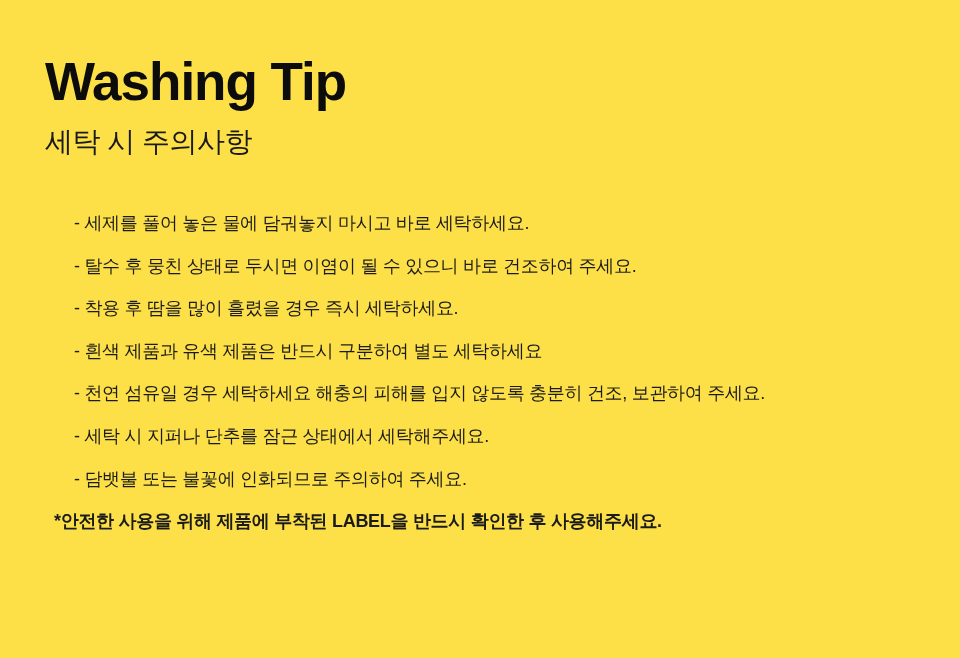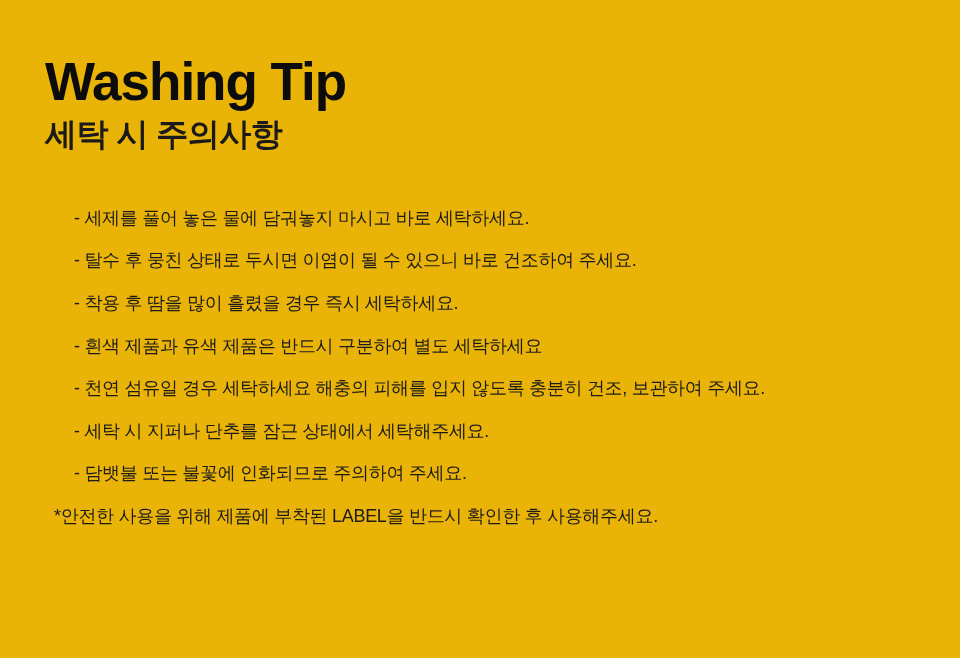--- a/index.html
+++ b/index.html
@@ -8,59 +8,59 @@
     width: 960px;
     height: 658px;
     background: #ffffff;
     overflow: hidden;
     font-family: "Liberation Sans", "DejaVu Sans", sans-serif;
   }
 
   .page {
     width: 960px;
     height: 658px;
-    background: #eab308;
+    background: #fde047;
     padding: 52px 40px 0 45px;
   }
 
   .title {
     font-size: 53px;
     line-height: 1.12;
     font-weight: 700;
     color: #0c0c0c;
     letter-spacing: -1px;
   }
 
   .subtitle {
-    font-size: 32px;
+    font-size: 28px;
     line-height: 1.2;
-    font-weight: 700;
+    font-weight: 400;
     color: #1a1a1a;
-    margin-top: 4px;
+    margin-top: 14px;
     letter-spacing: -0.5px;
   }
 
   .tips {
     margin-top: 43px;
   }
 
   .tip-line {
     font-size: 18px;
     line-height: 42.6px;
     font-weight: 400;
     color: #1b1b1b;
     letter-spacing: -0.3px;
     white-space: nowrap;
     margin-left: 29px;
   }
 
   .footnote {
     font-size: 18px;
     line-height: 42.6px;
-    font-weight: 400;
+    font-weight: 700;
     color: #1b1b1b;
     letter-spacing: -0.3px;
     padding-left: 9px;
     white-space: nowrap;
   }
 </style>
 </head>
 <body>
 
 <div class="page">

